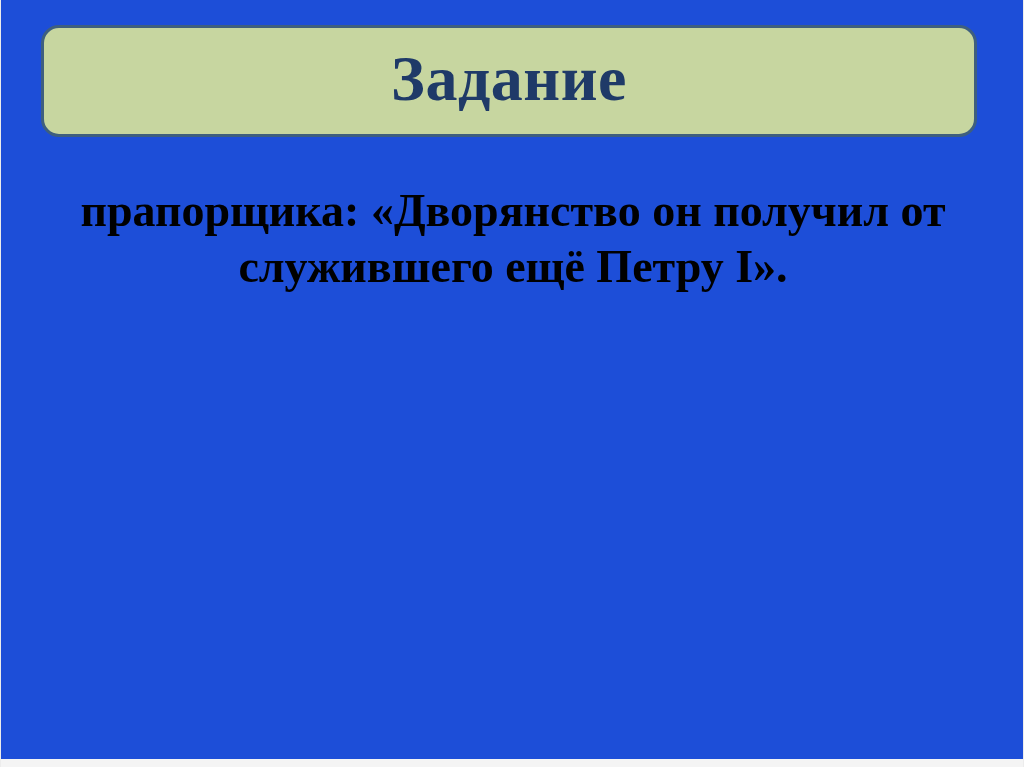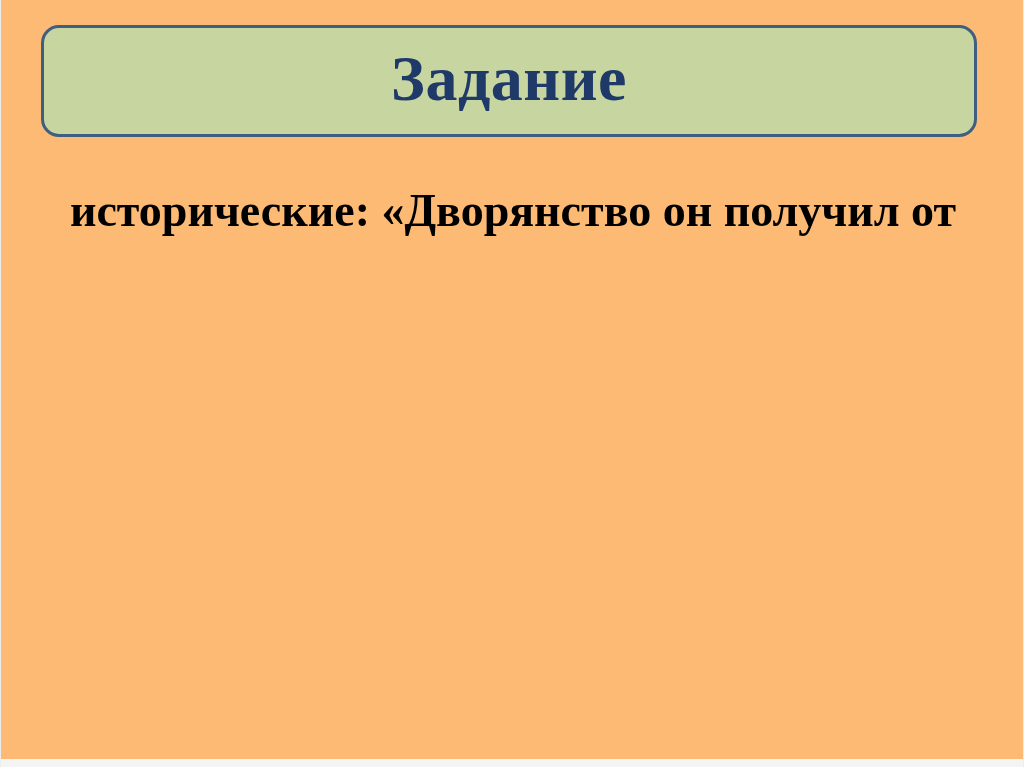--- a/index.html
+++ b/index.html
@@ -4,21 +4,21 @@
 <style>
   html, body {
     margin: 0;
     padding: 0;
     background: #ffffff;
   }
   .slide {
     position: relative;
     width: 1024px;
     height: 767px;
-    background: #fdba74;
+    background: #1d4ed8;
     border-left: 1px solid #ececec;
     border-right: 1px solid #ececec;
     box-sizing: border-box;
     overflow: hidden;
     font-family: "Liberation Serif", "DejaVu Serif", serif;
   }
   .title-box {
     position: absolute;
     left: 40px;
     top: 25px;
@@ -67,18 +67,19 @@
 </head>
 <body>
 
 <div class="slide">
 
   <div class="title-box">
     <h1 class="title-text">Задание</h1>
   </div>
 
   <div class="body-text">
-    <div class="body-line">исторические: «Дворянство он получил от</div>
+    <div class="body-line">прапорщика: «Дворянство он получил от</div>
+    <div class="body-line">служившего ещё Петру I».</div>
   </div>
 
   <div class="bottom-edge"></div>
 
 </div>
 
 </body></html>

